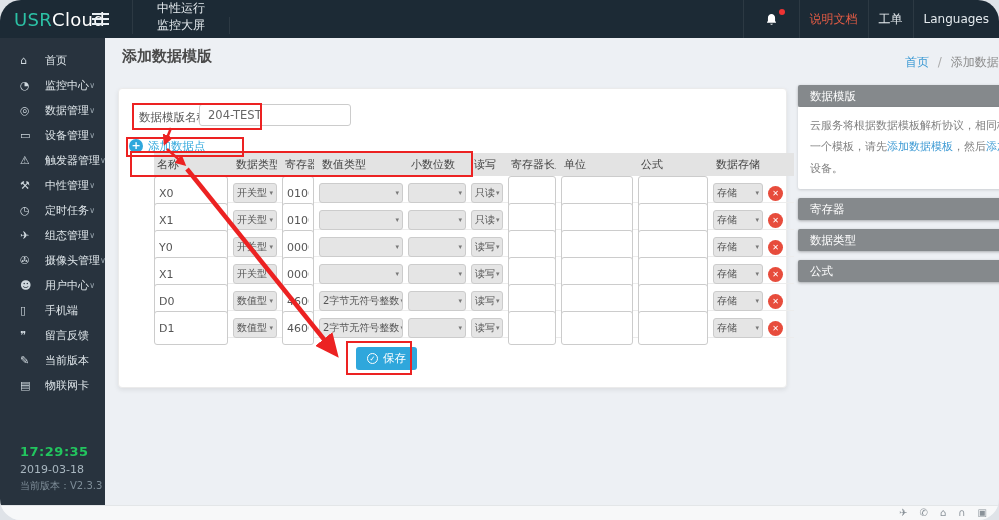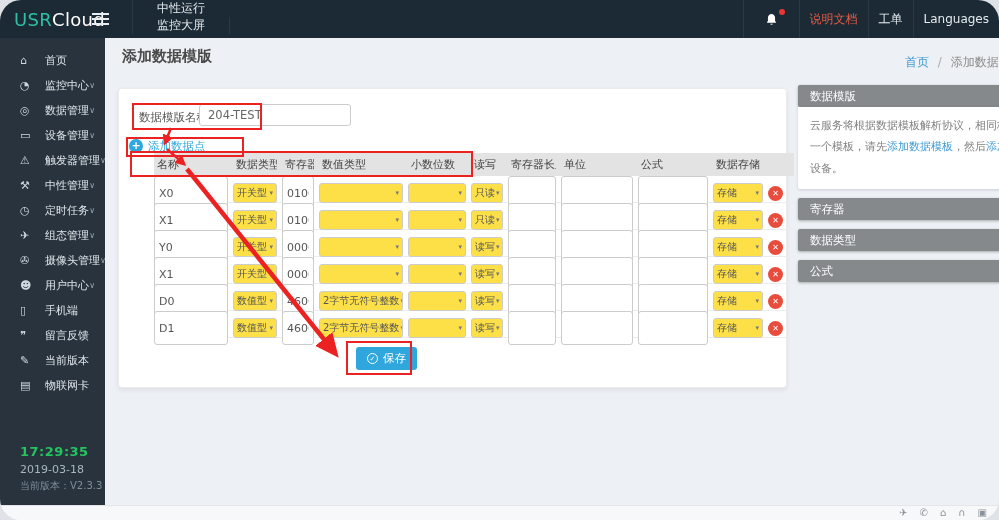--- a/index.html
+++ b/index.html
@@ -68,21 +68,21 @@
   .ap-label { font-size:11.5px; color:var(--save-blue,#2fa7dc); }
   .table { position:absolute; left:15px; top:64px; width:640px;margin-left:20px; }
   .tgrid { display:grid; column-gap:5px;
     grid-template-columns:74px 44px 32px 84px 58px 32px 48px 72px 70px 50px 16px;
     align-items:center; }
   .thead { height:23px; background:#e3e3e3; font-size:11px; color:#444; }
   .thead span { padding-left:3px; white-space:nowrap; overflow:hidden; }
   .trow { height:27px; border-bottom:1px solid #ececec; }
   .cell-input { height:20px; width:100%; border:1px solid #ccc; border-radius:3px;
     padding:16px 4px; font-size:11px; color:#555; font-family:inherit; outline:none; }
-  .sel { height:20px; border:1px solid #ccc; border-radius:3px; background:#fde047;
+  .sel { height:20px; border:1px solid #ccc; border-radius:3px; background:#e5e5e5;
     display:flex; align-items:center; justify-content:space-between; padding:0 3px;
     font-size:10px; color:#555; cursor:pointer; overflow:hidden; white-space:nowrap; }
   .sel i { font-style:normal; font-size:7px; color:#777; margin-left:1px; flex:none; }
   .del-btn { width:15px; height:15px; border-radius:50%; background:var(--delete-red,#e74c3c);
     color:#fff; font-size:8px; line-height:15px; text-align:center; cursor:pointer; }
   .save-btn { position:absolute; left:237px; top:258px; height:23px; padding:0 11px;
     background:var(--save-blue,#2fa7dc); border:none; border-radius:3px; color:#fff;
     font-size:11.5px; display:flex; align-items:center; gap:5px; cursor:pointer;
     font-family:inherit; }
   .chk { width:11px; height:11px; border:1px solid #fff; border-radius:50%;

